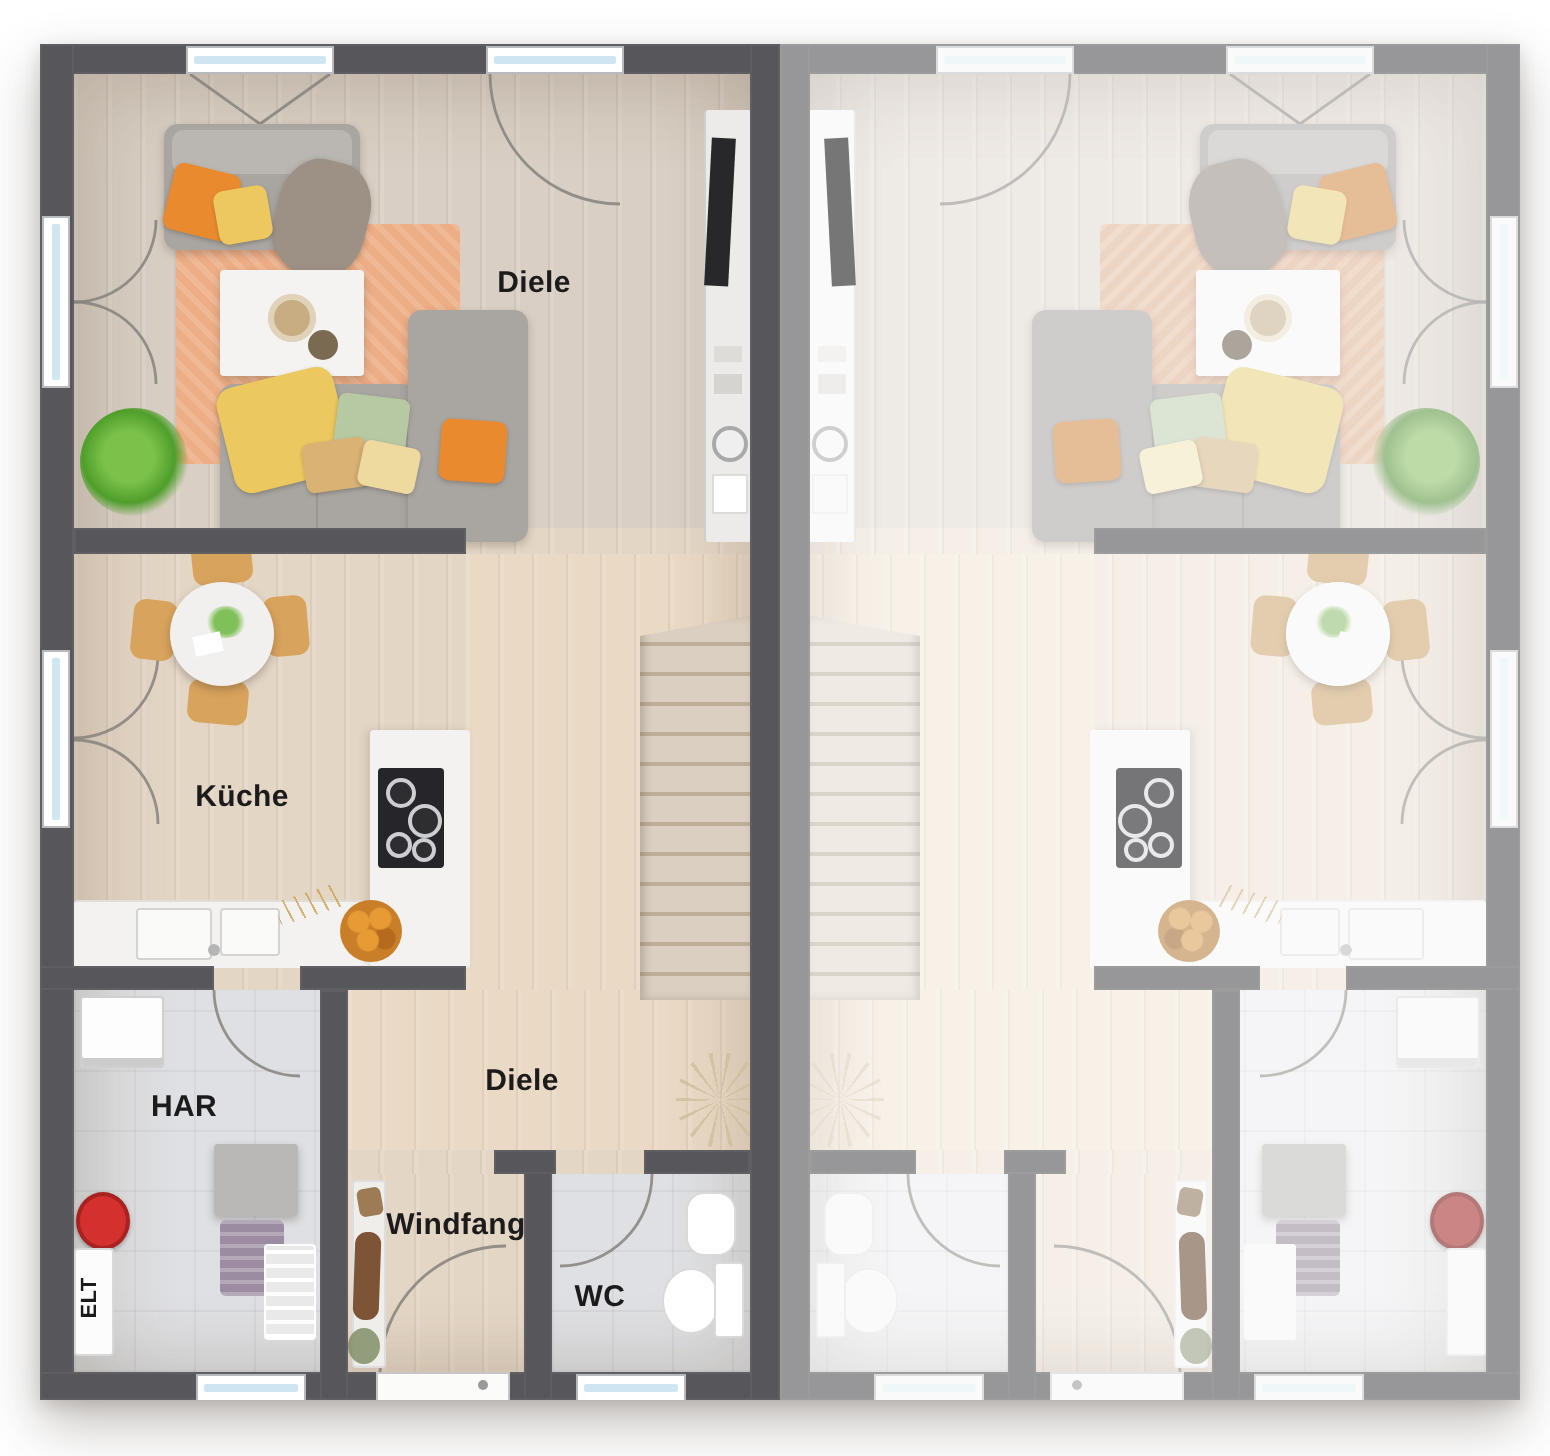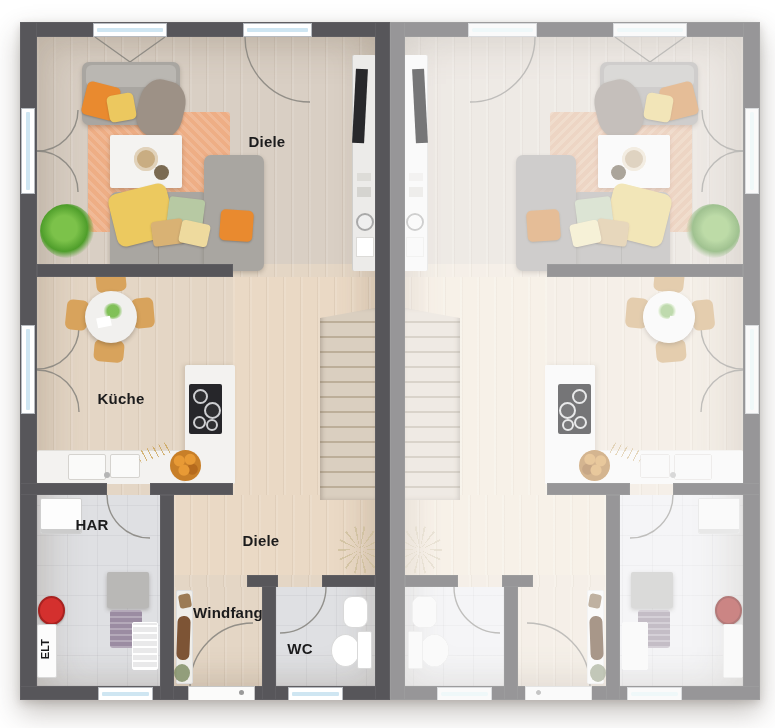--- a/index.html
+++ b/index.html
@@ -191,21 +191,21 @@
       </div>
     <div class="win h" style="left:268px;top:665px;width:53px;height:12px;">
       <div class="glass"></div>
       </div>
 
     <div class="room-label" style="left:202px;top:111px;width:90px;">Diele</div>
     <div class="room-label" style="left:66px;top:368px;width:70px;">Küche</div>
     <div class="room-label" style="left:196px;top:510px;width:90px;">Diele</div>
     <div class="room-label" style="left:158px;top:582px;width:100px;">Windfang</div>
     <div class="room-label" style="left:255px;top:618px;width:50px;">WC</div>
-    <div class="room-label" style="left:37px;top:494px;width:70px;">HAR</div>
+    <div class="room-label" style="left:37px;top:523px;width:70px;">HAR</div>
     <div class="room-label small" style="left:6px;top:619px;width:42px;height:16px;transform:rotate(-90deg);">ELT</div>
 
   </section>
 <section class="unit right">
 
     <div class="floor plank" style="left:17px;top:15px;width:338px;height:649px;background-color:var(--floorWarm,#e4d6c5);"></div>
     <div class="floor plank" style="left:17px;top:15px;width:338px;height:227px;background-color:var(--floorLiving,#d9cfc4);"></div>
     <div class="floor plank" style="left:213px;top:255px;width:142px;height:298px;background-color:var(--floorDiele,#ead9c5);"></div>
     <div class="floor plank" style="left:154px;top:473px;width:201px;height:80px;background-color:var(--floorDiele,#ead9c5);"></div>
     <div class="floor plank" style="left:154px;top:565px;width:88px;height:99px;background-color:var(--floorWarm,#e4d6c5);"></div>

